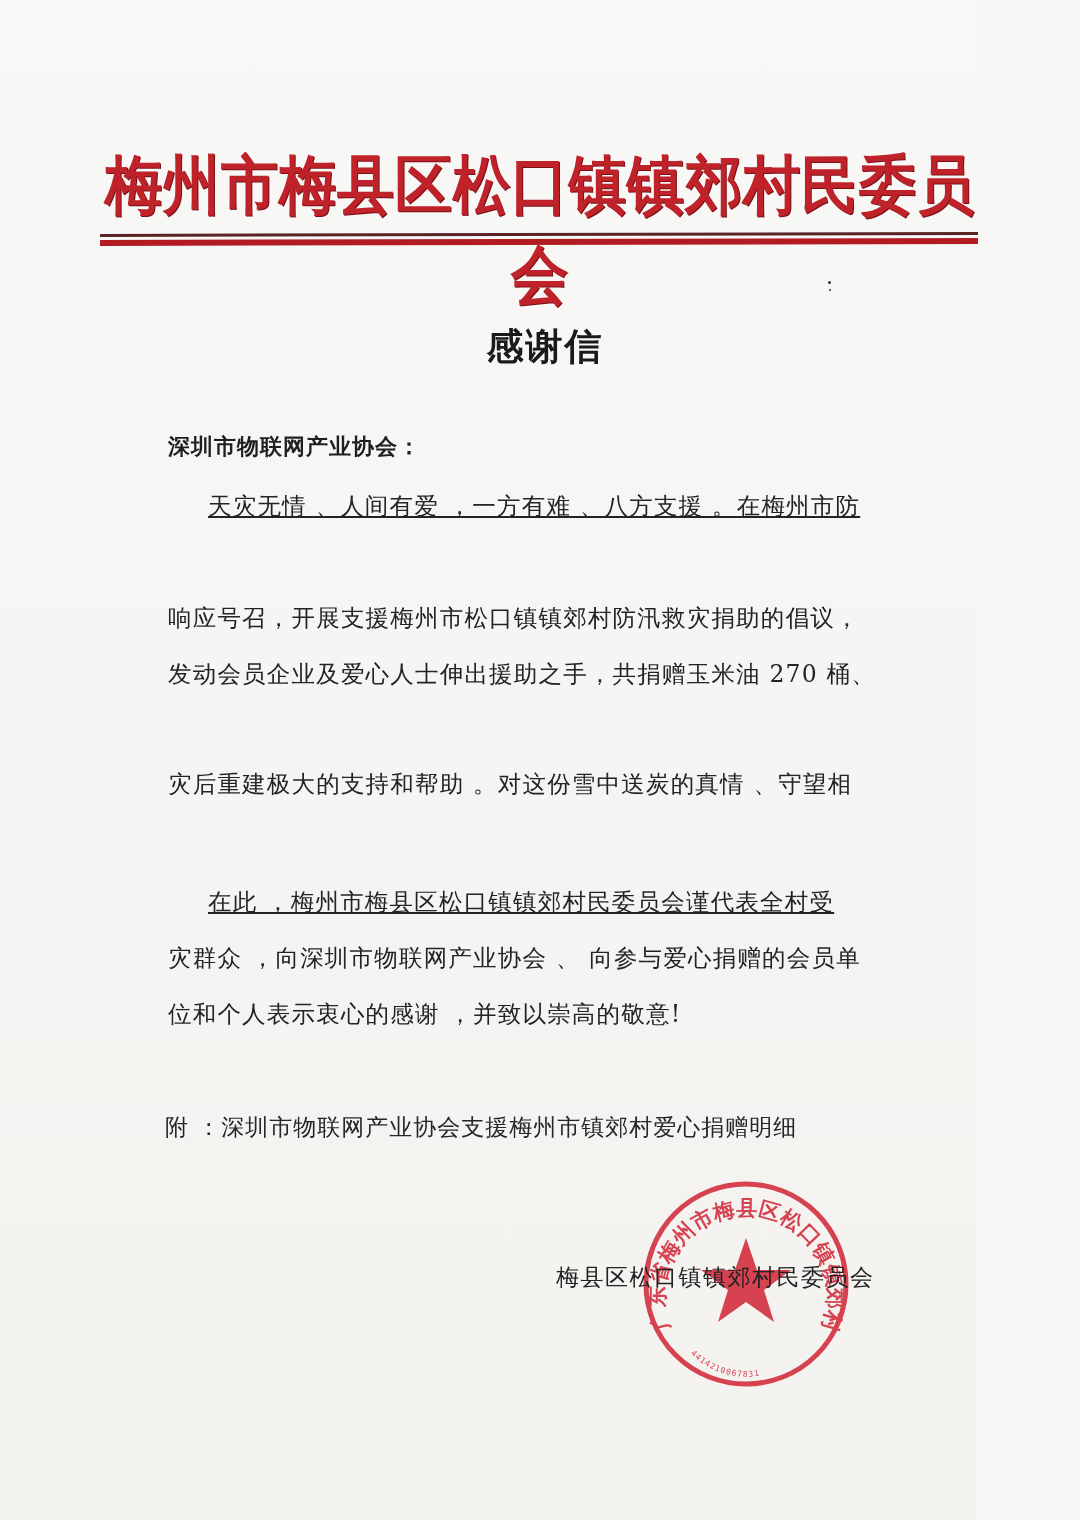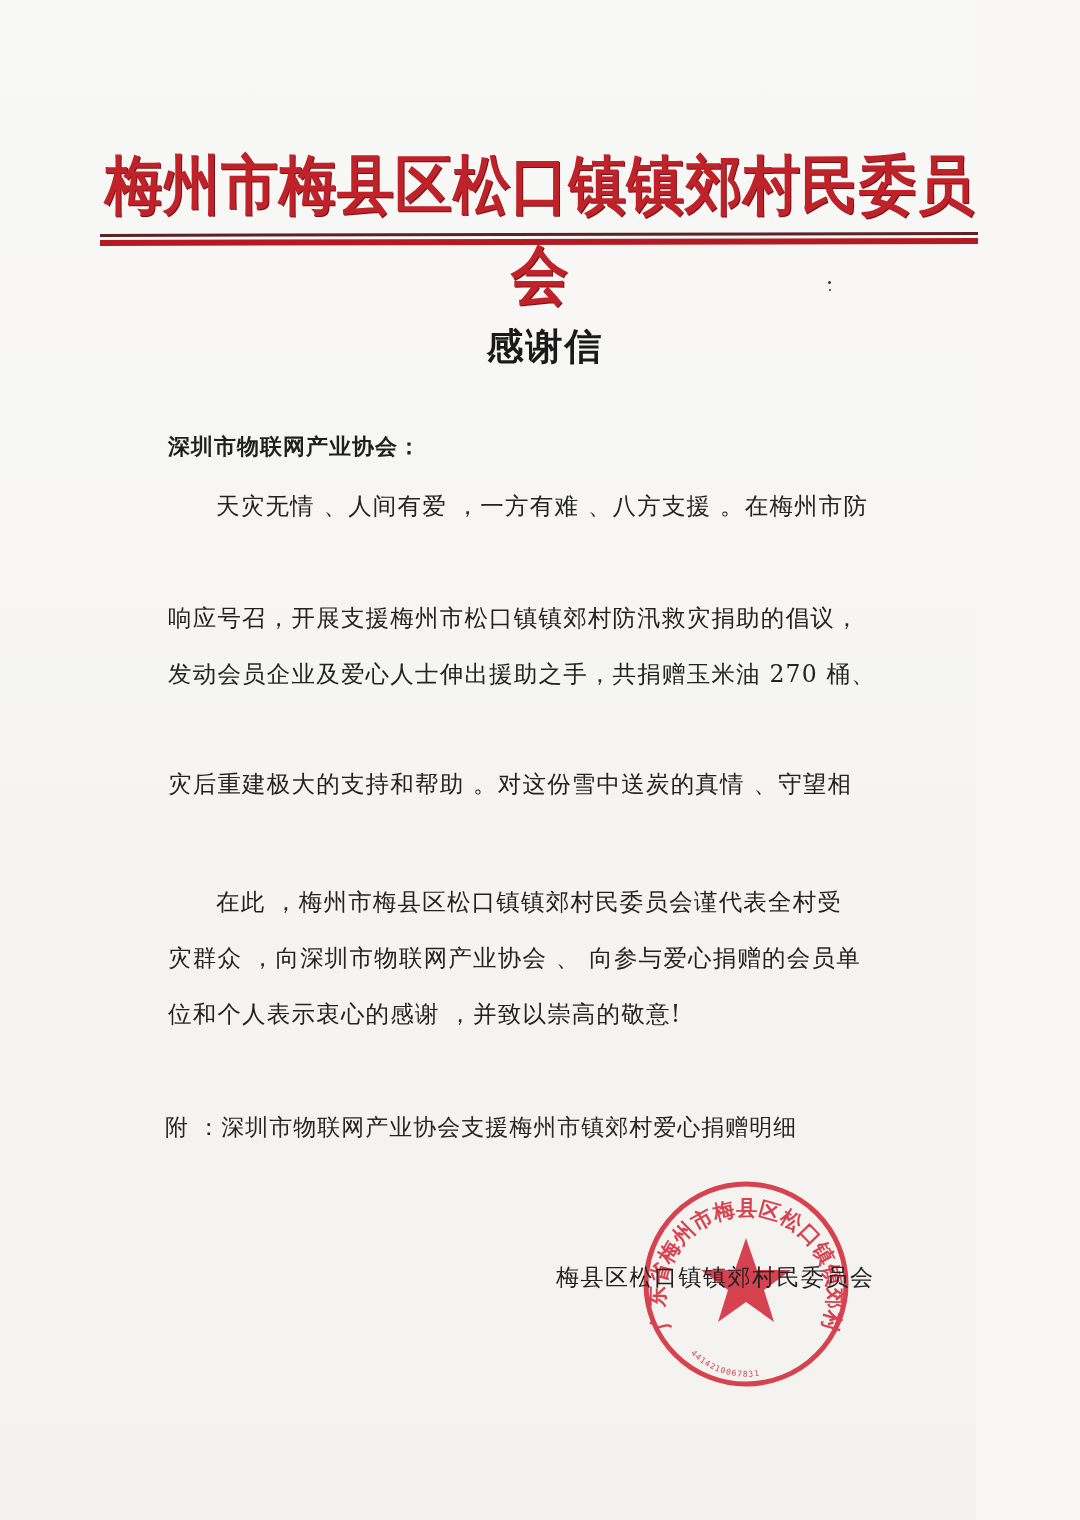--- a/index.html
+++ b/index.html
@@ -81,21 +81,22 @@
       position: absolute;
       left: 168px;
       width: 770px;
       font-family: "DejaVu Serif", serif;
       font-size: 23.5px;
       color: #232323;
       white-space: nowrap;
       letter-spacing: 1.2px;
     }
     .indent {
-      left: 216px;
+      left: 208px;
+      text-decoration: underline;
     }
     .attachment {
       position: absolute;
       left: 165px;
       top: 1112px;
       font-family: "DejaVu Serif", serif;
       font-size: 23px;
       color: #262626;
       letter-spacing: 1px;
       white-space: nowrap;

